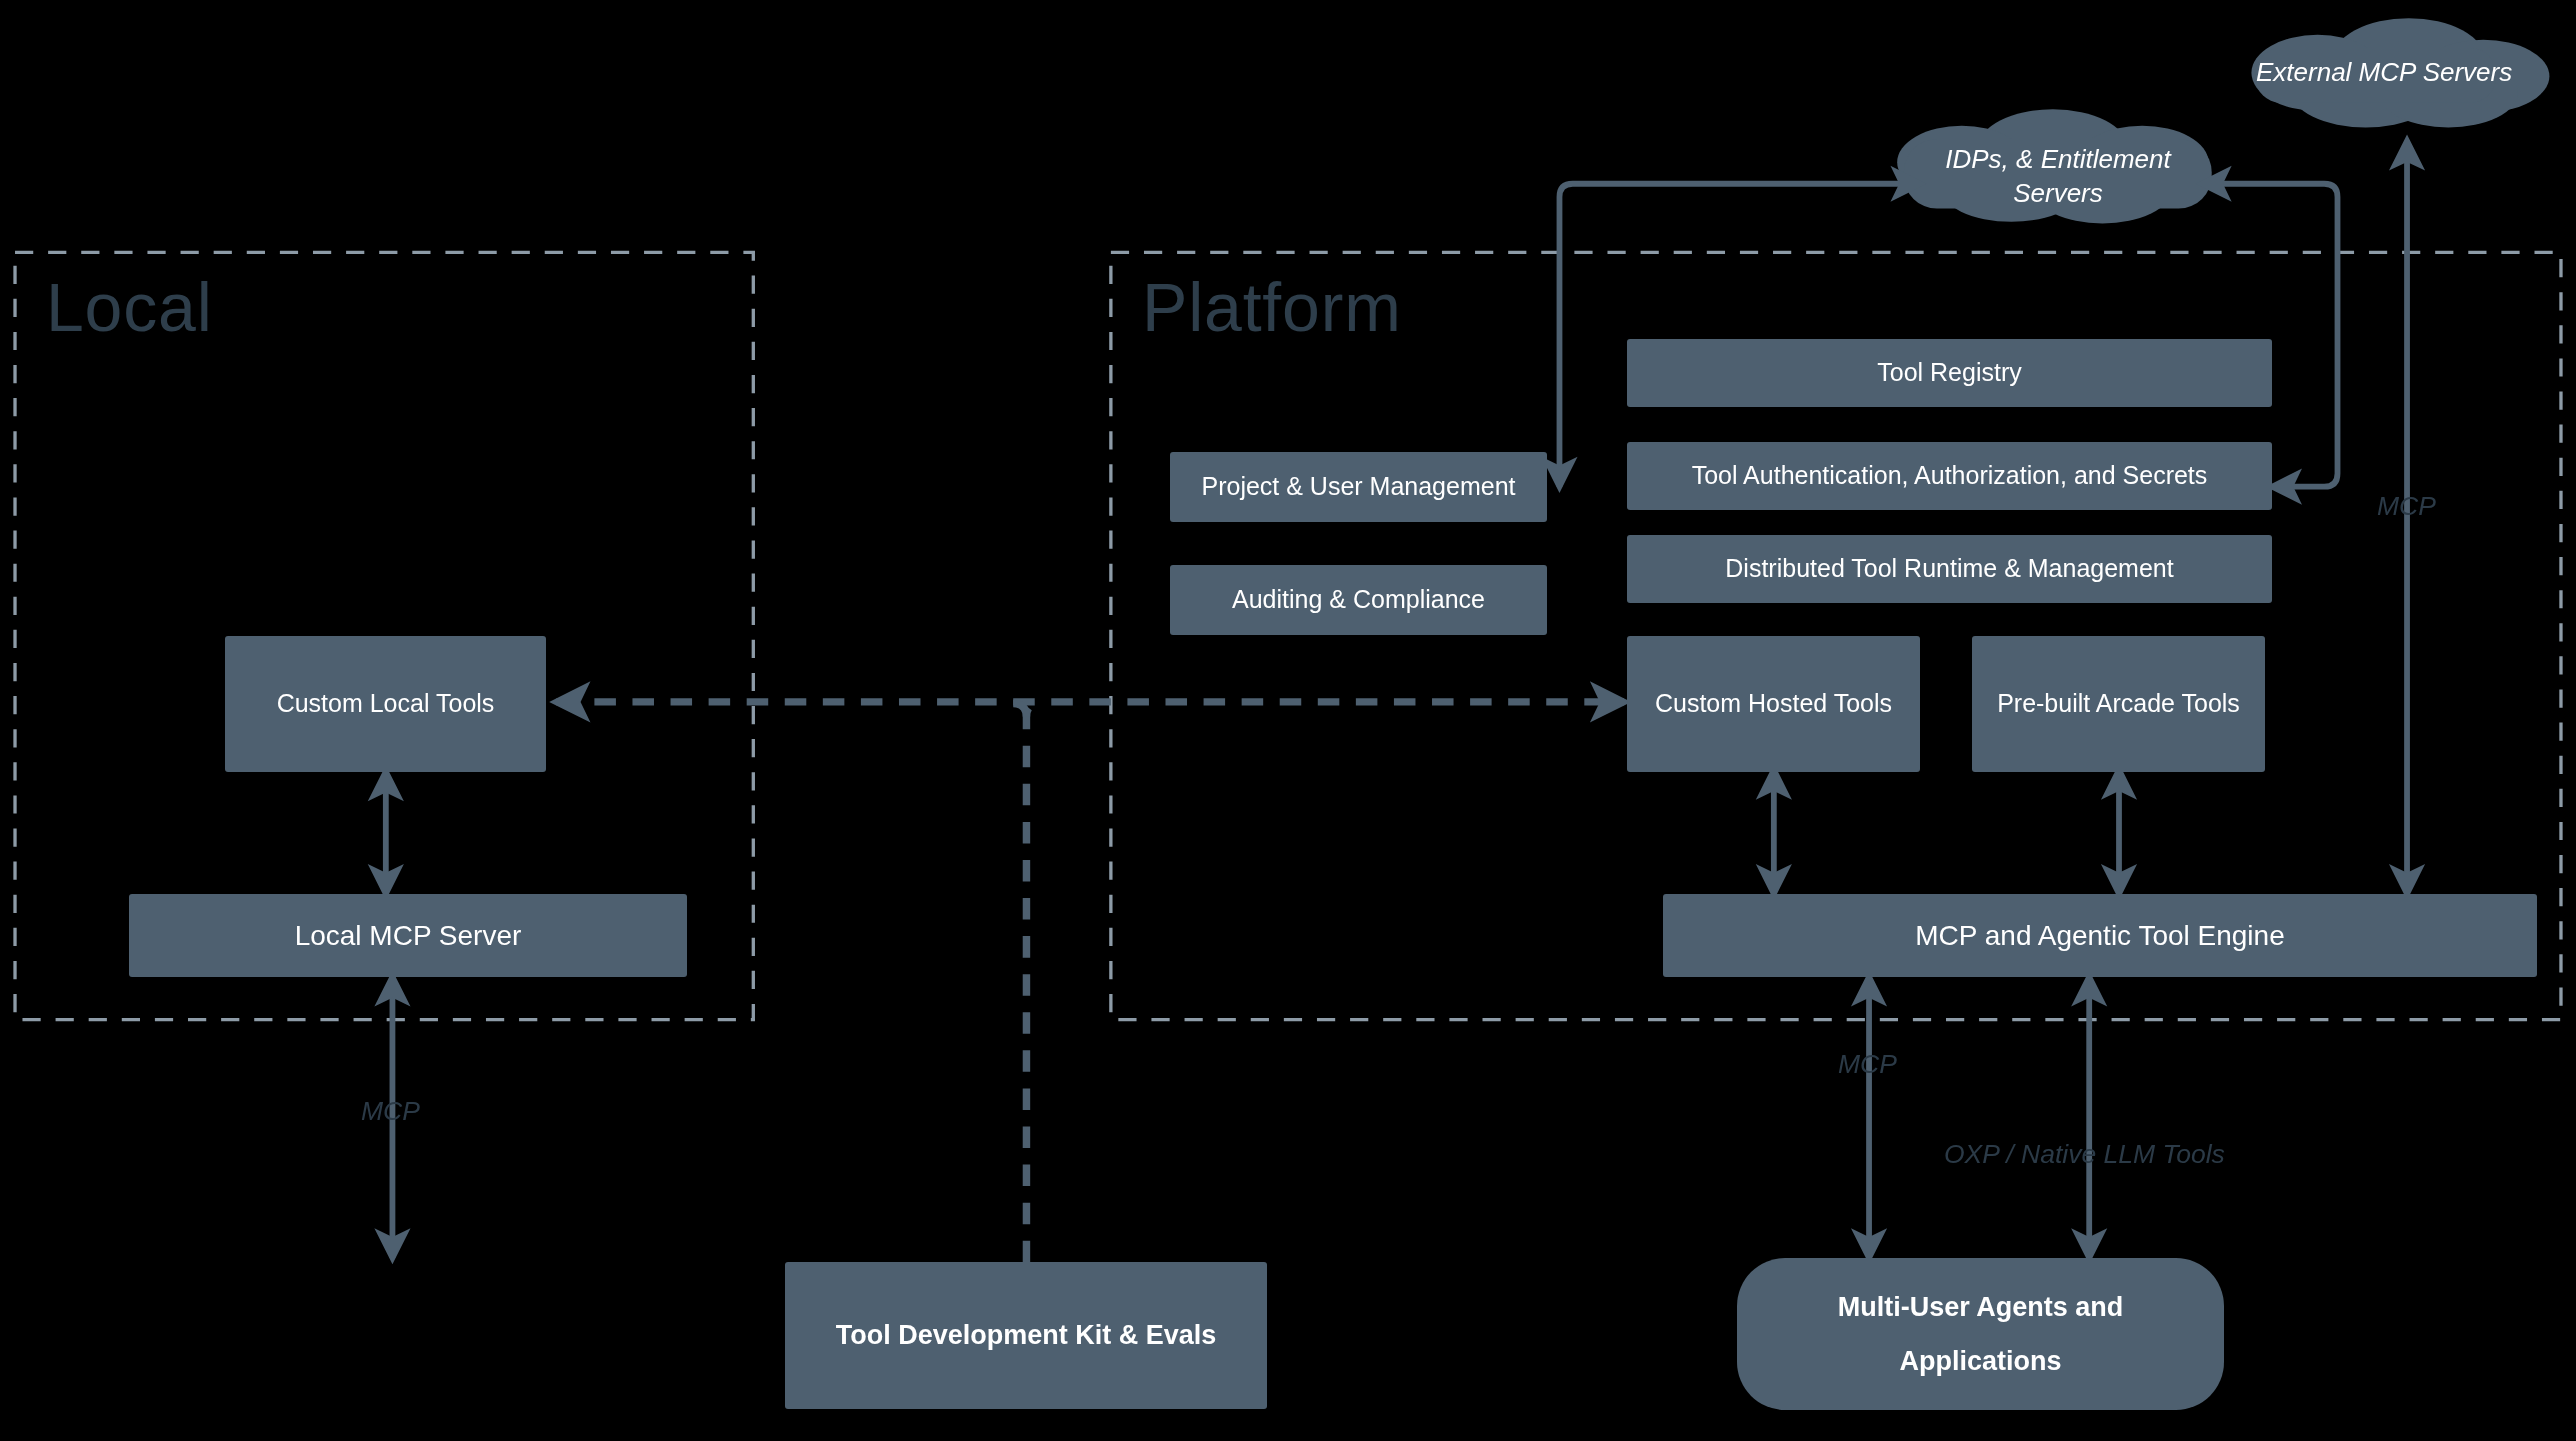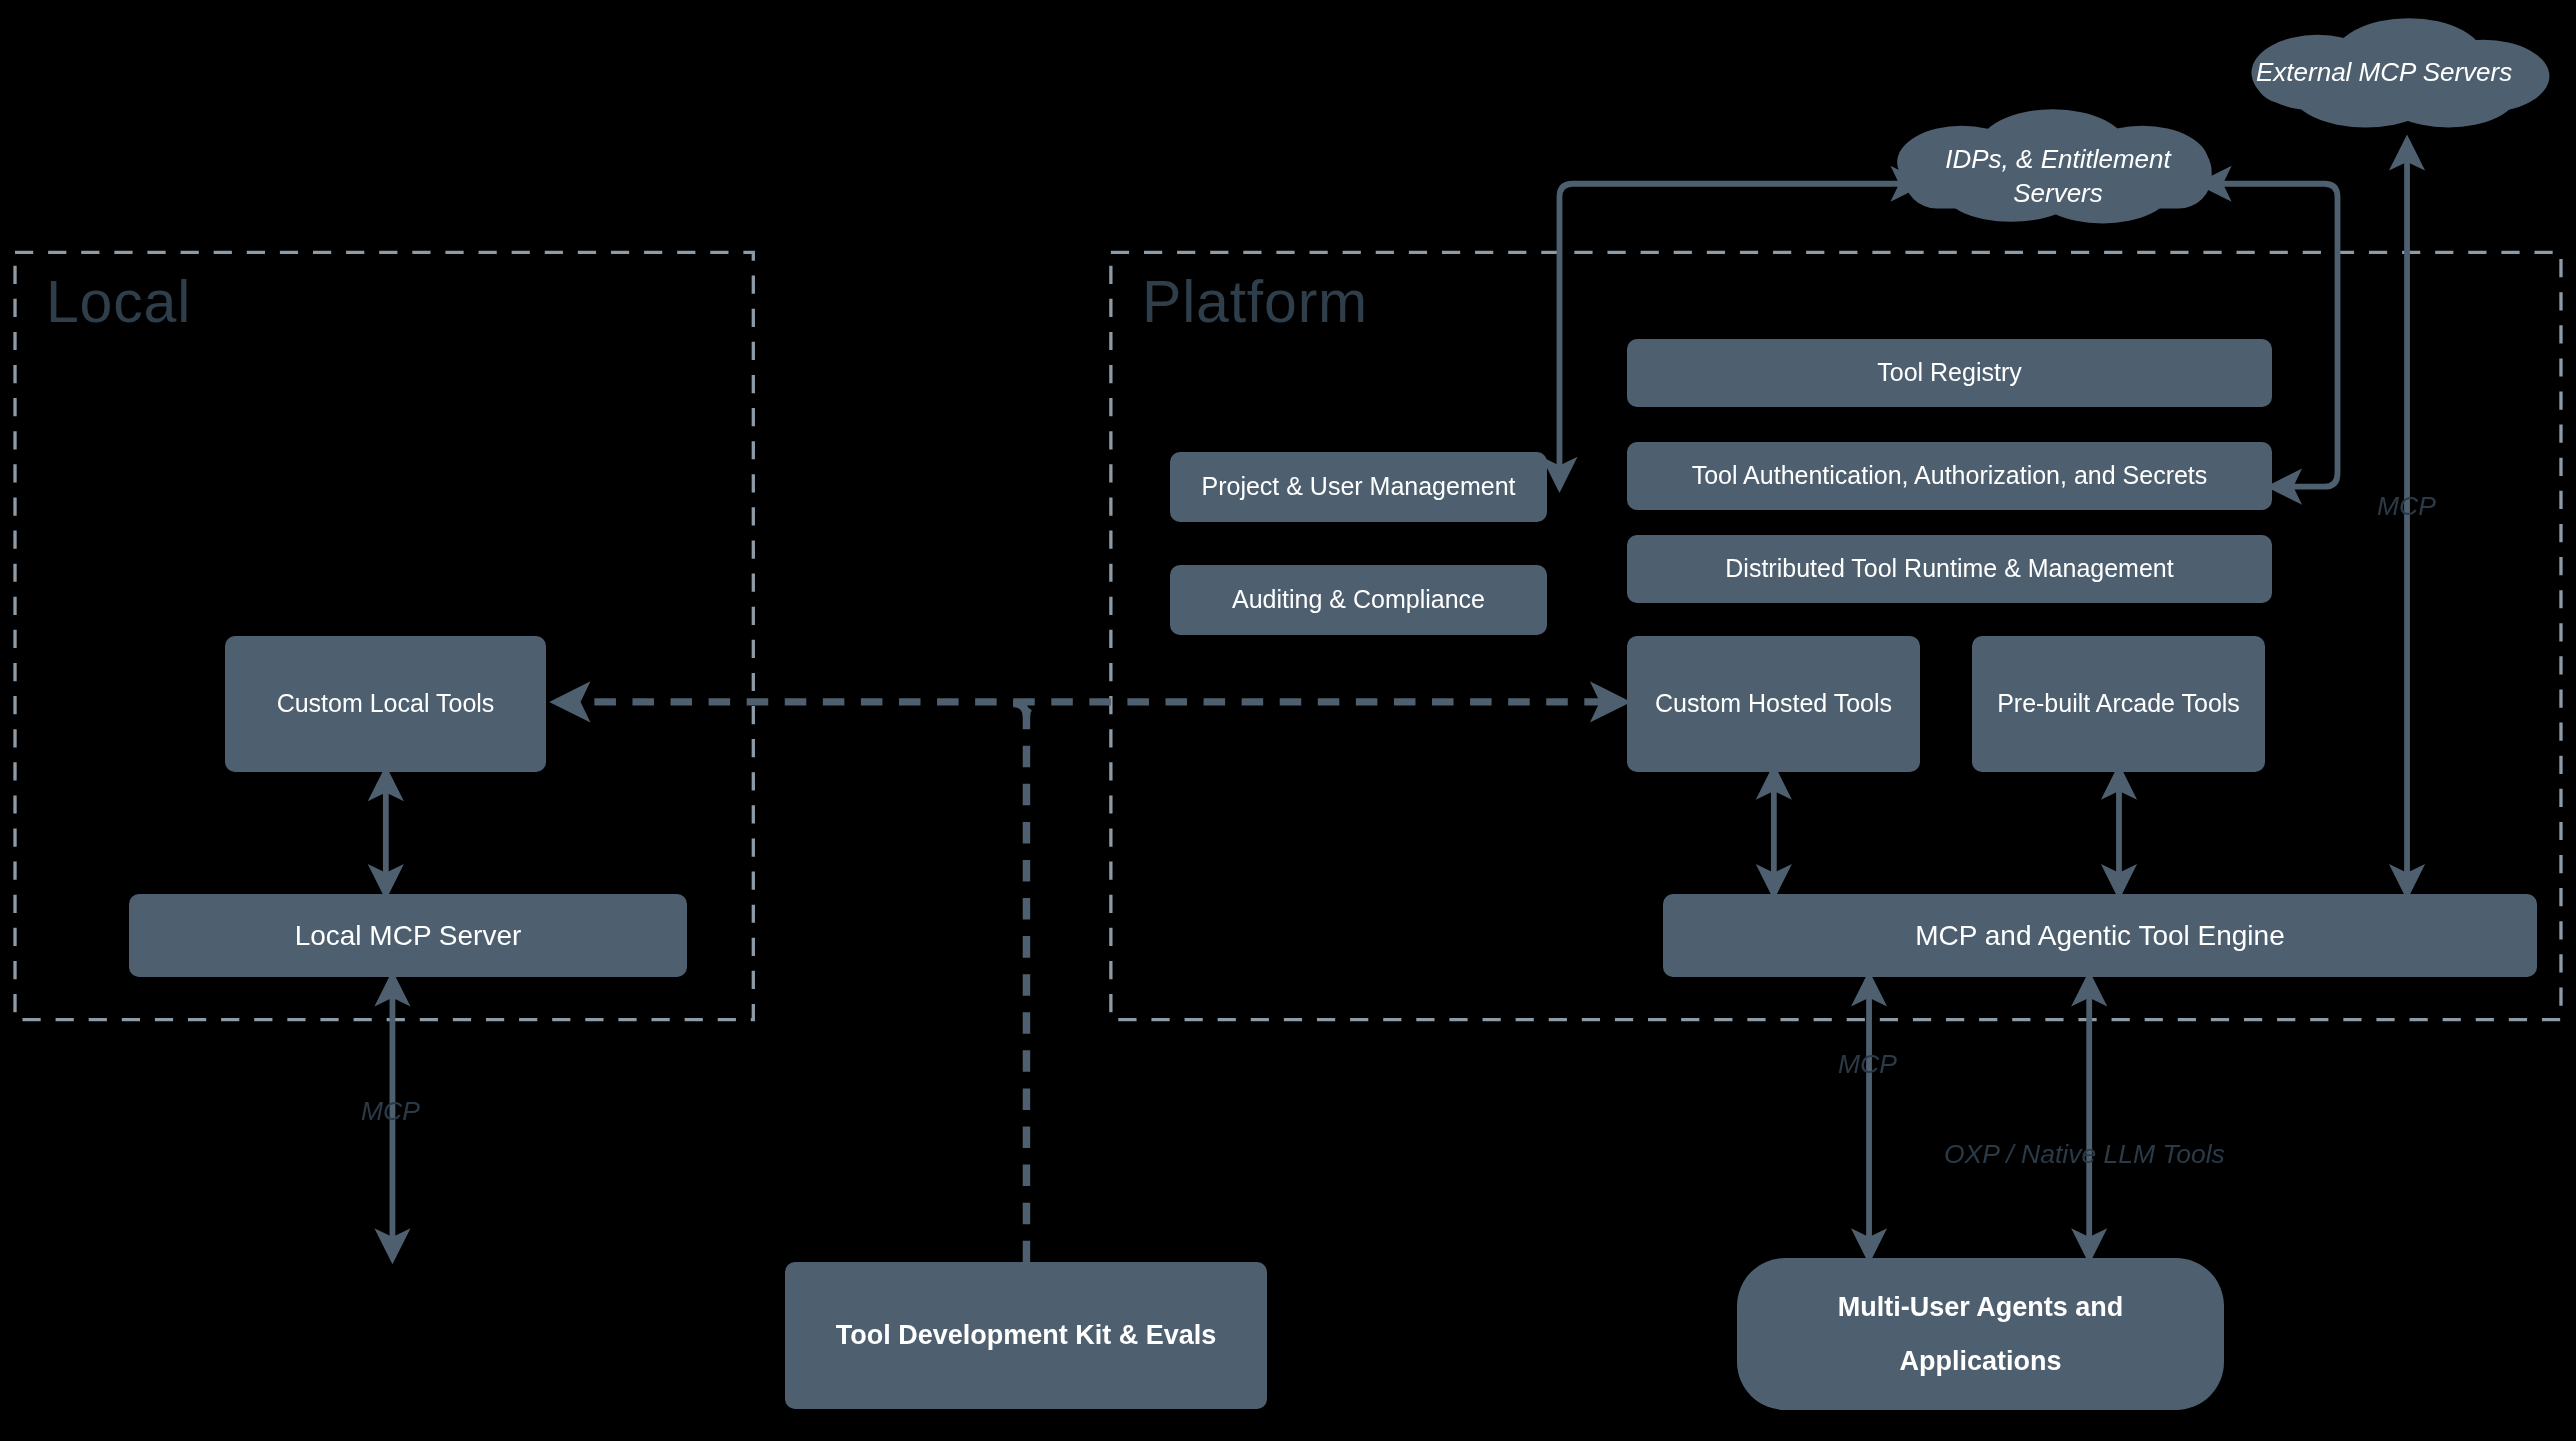--- a/index.html
+++ b/index.html
@@ -1,30 +1,30 @@
 <!DOCTYPE html>
 <html style="font-size:13.2px"><head>
 <meta charset="utf-8">
 <style>
   html,body{margin:0;padding:0;background:#000;}
   body{width:2576px;height:1441px;overflow:hidden;font-family:"Liberation Sans",sans-serif;}
   #stage{position:relative;width:2576px;height:1441px;background:#000;}
   svg#canvas{position:absolute;left:0;top:0;width:2576px;height:1441px;}
   .zone-title{
-    position:absolute;color:#2e3e4b;font-size:59px;font-weight:300;letter-spacing:0.8px;
+    position:absolute;color:#2e3e4b;font-size:68px;font-weight:300;letter-spacing:0.8px;
     font-family:"Liberation Sans",sans-serif;line-height:1;white-space:nowrap;
   }
   .node{
     position:absolute;background:#4e6070;border-radius:6.6px;display:flex;
     align-items:center;justify-content:center;text-align:center;color:#ffffff;
     font-family:"Liberation Sans",sans-serif;box-sizing:border-box;padding:5px 11.6px;
   }
   .node span{display:block;}
   .node.pill{border-radius:48px;}
-  .node.sq{border-radius:10px;}
+  .node.sq{border-radius:3px;}
   .node-lbl{font-size:25px;font-weight:400;line-height:1.42;}
   .node-lbl.big{font-size:28px;}
   .node-lbl.bold{font-weight:700;font-size:27px;}
   .edge-label{
     position:absolute;color:#2b3a47;font-style:italic;font-weight:400;
     font-family:"Liberation Sans",sans-serif;font-size:26.5px;white-space:nowrap;
     line-height:1;
   }
   .cloud-label{
     position:absolute;color:#ffffff;font-style:italic;font-weight:500;

